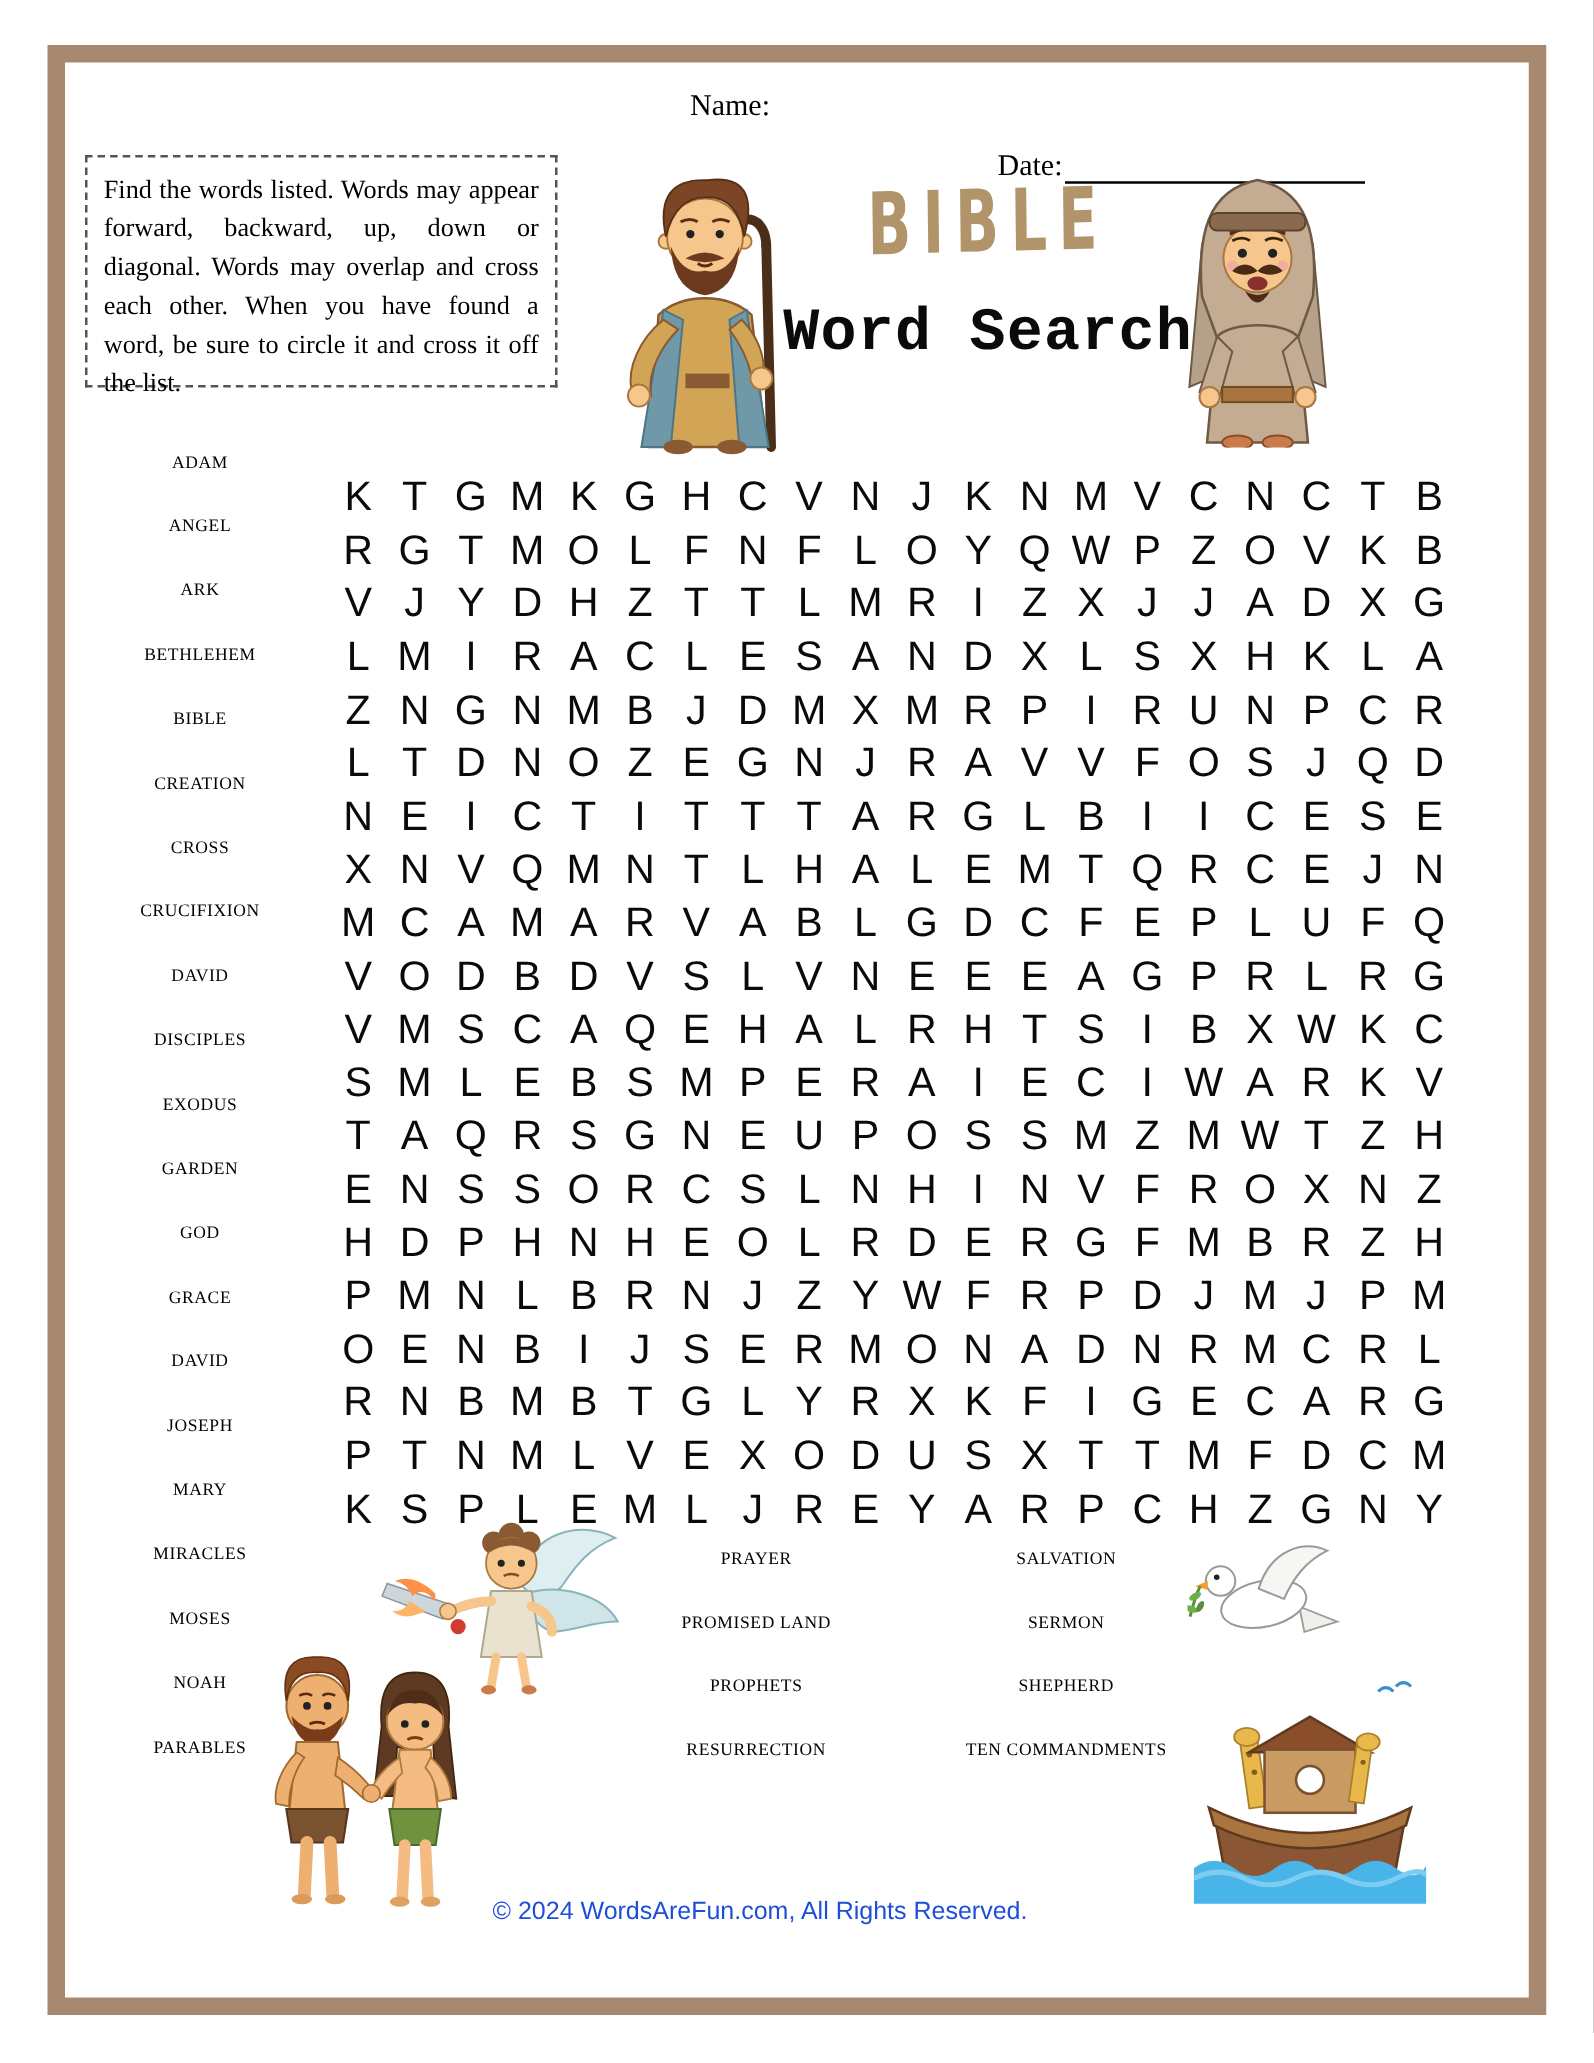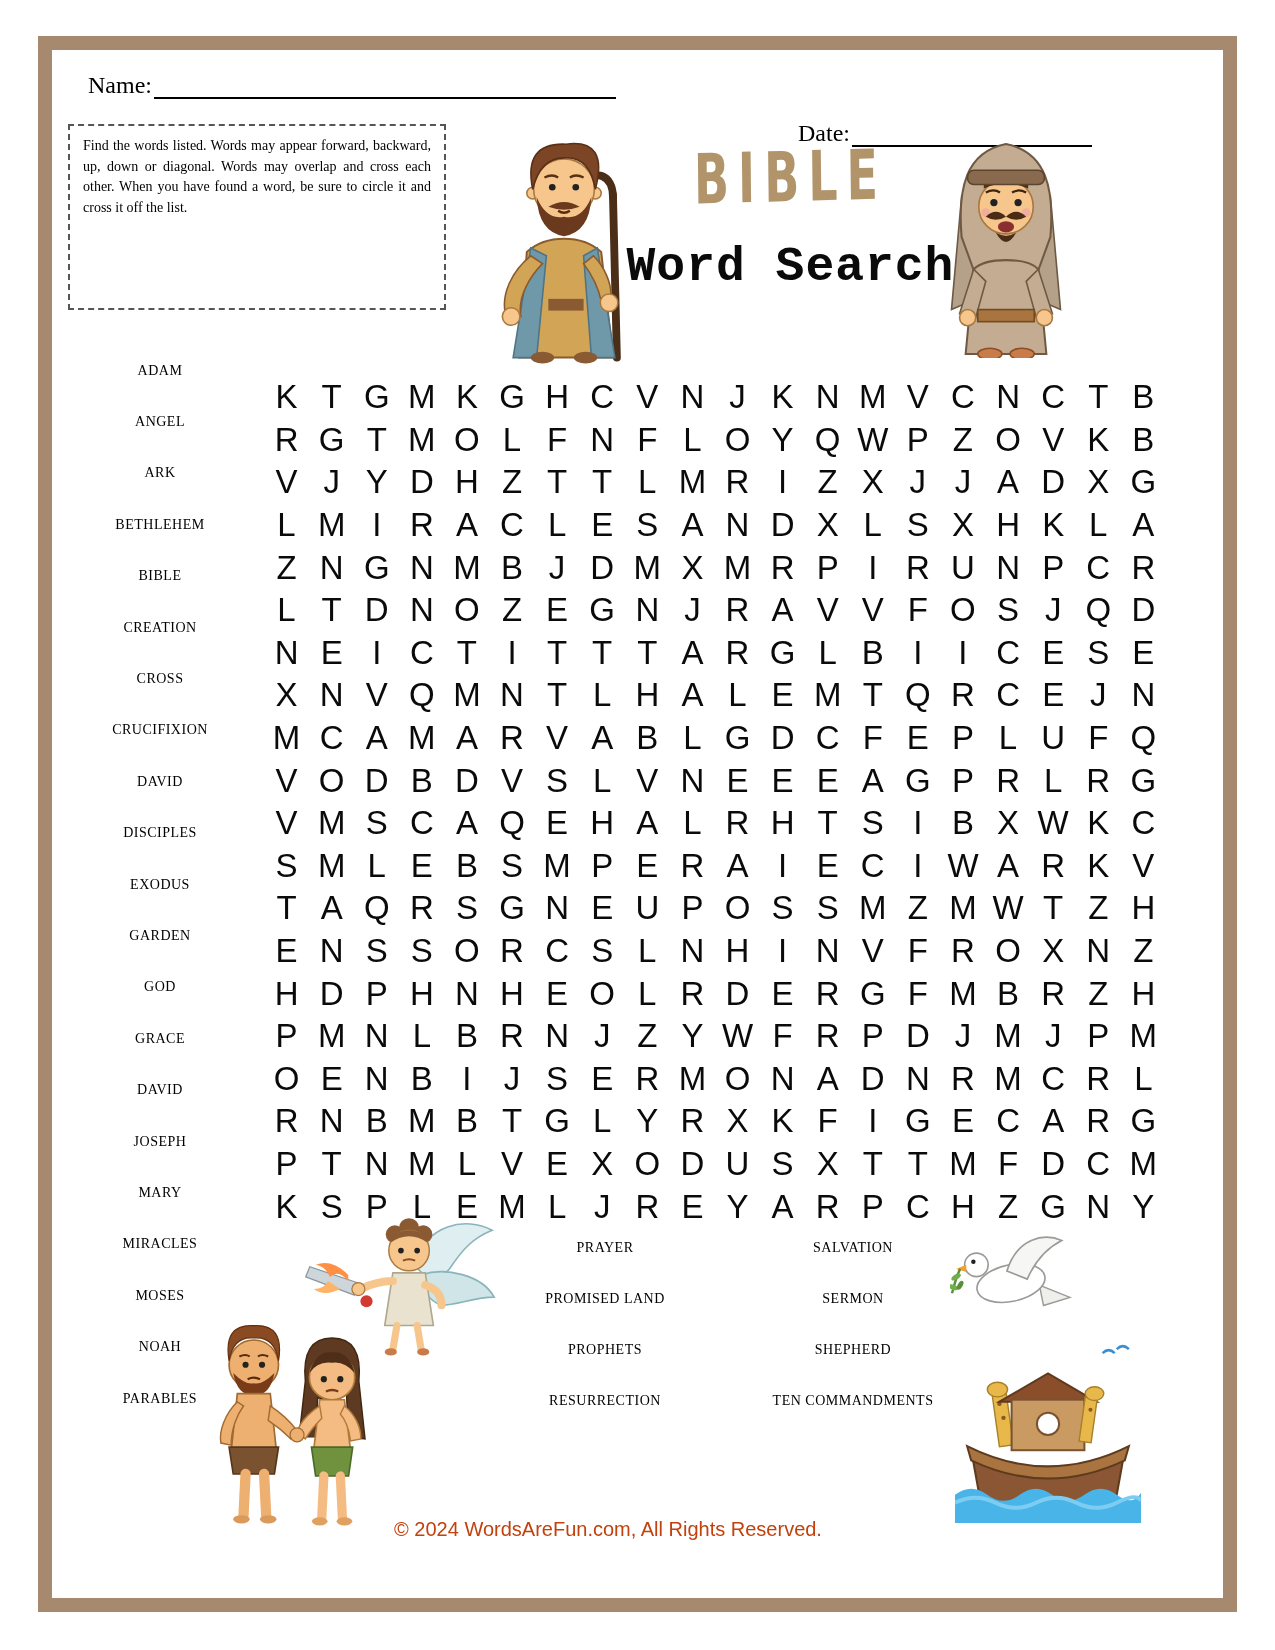--- a/index.html
+++ b/index.html
@@ -8,28 +8,28 @@
     position:relative; width:1275px; height:1650px; background:#ffffff;
     font-family:"Liberation Serif", serif; color:#000; overflow:hidden;
     margin:0 auto;
   }
   .frame {
     position:absolute; left:38px; top:36px; width:1199px; height:1576px;
     border:14px solid #a6896e;
   }
   
   .hdr-row { position:absolute; display:flex; align-items:flex-end; font-size:24px; }
-  .hdr-name { left:88px; top:72px; width:528px; }
+  .hdr-name { left:88px; top:72px; width:528px;flex-direction:column; }
   .hdr-date { left:798px; top:72px; width:294px;margin-top:48px; }
   .hdr-line { flex:1; border-bottom:2px solid #000; margin-left:2px; height:24px; }
   
   .instructions {
     position:absolute; left:68px; top:124px; width:378px; height:186px;
     border:2px dashed #555; padding:10px 13px;
-    font-size:14px; line-height:1.48; text-align:justify;
+    font-size:21px; line-height:1.48; text-align:justify;
   }
   
   .title-main {
     position:absolute; left:648px; top:150px; width:285px; text-align:center;
     font-family:"DejaVu Sans", sans-serif; font-weight:bold;
     font-size:46px; letter-spacing:9px; color:#b1946a;
     transform:scaleY(1.5) rotate(-1deg); transform-origin:center;
   }
   .title-sub {
     position:absolute; left:608px; top:240px; width:365px; text-align:center;
@@ -53,21 +53,21 @@
   .word-list-bottom { position:absolute; top:1222px; }
   .wl-b1 { left:445px; width:320px; }
   .wl-b2 { left:688px; width:330px; }
   .word-list-bottom .word-item {
     height:51px; display:flex; align-items:center; justify-content:center;
     font-size:14px; letter-spacing:0.5px; white-space:nowrap;
   }
   
   .footer {
     position:absolute; left:0; top:1518px; width:1216px; text-align:center;
-    font-family:"Liberation Sans", sans-serif; font-size:20px; color:#c2410c;
+    font-family:"Liberation Sans", sans-serif; font-size:20px; color:#1d4ed8;
   }
   
   .illus { position:absolute; }
   .illus svg { display:block; width:100%; height:100%; }
   .il-jesus   { left:472px;  top:128px;  width:186px; height:236px; }
   .il-shep    { left:933px;  top:136px;  width:146px; height:222px; }
   .il-angel   { left:303px;  top:1208px; width:204px; height:152px; }
   .il-adameve { left:192px;  top:1286px; width:206px; height:242px; }
   .il-dove    { left:950px;  top:1226px; width:126px; height:96px; }
   .il-ark     { left:955px;  top:1336px; width:186px; height:188px; }

